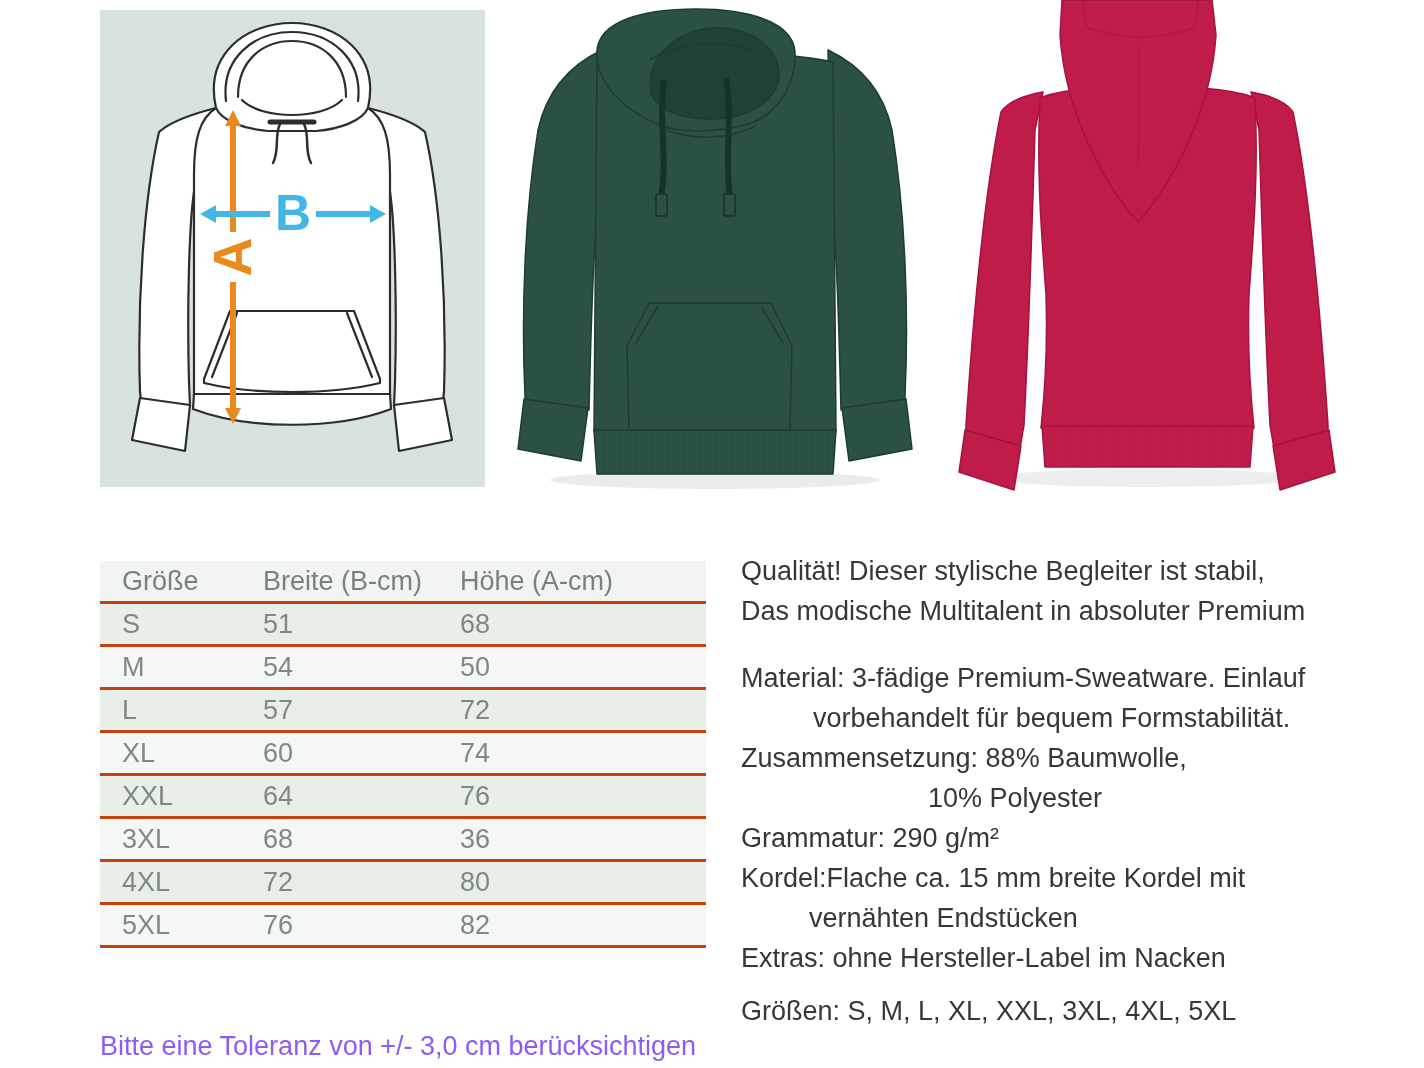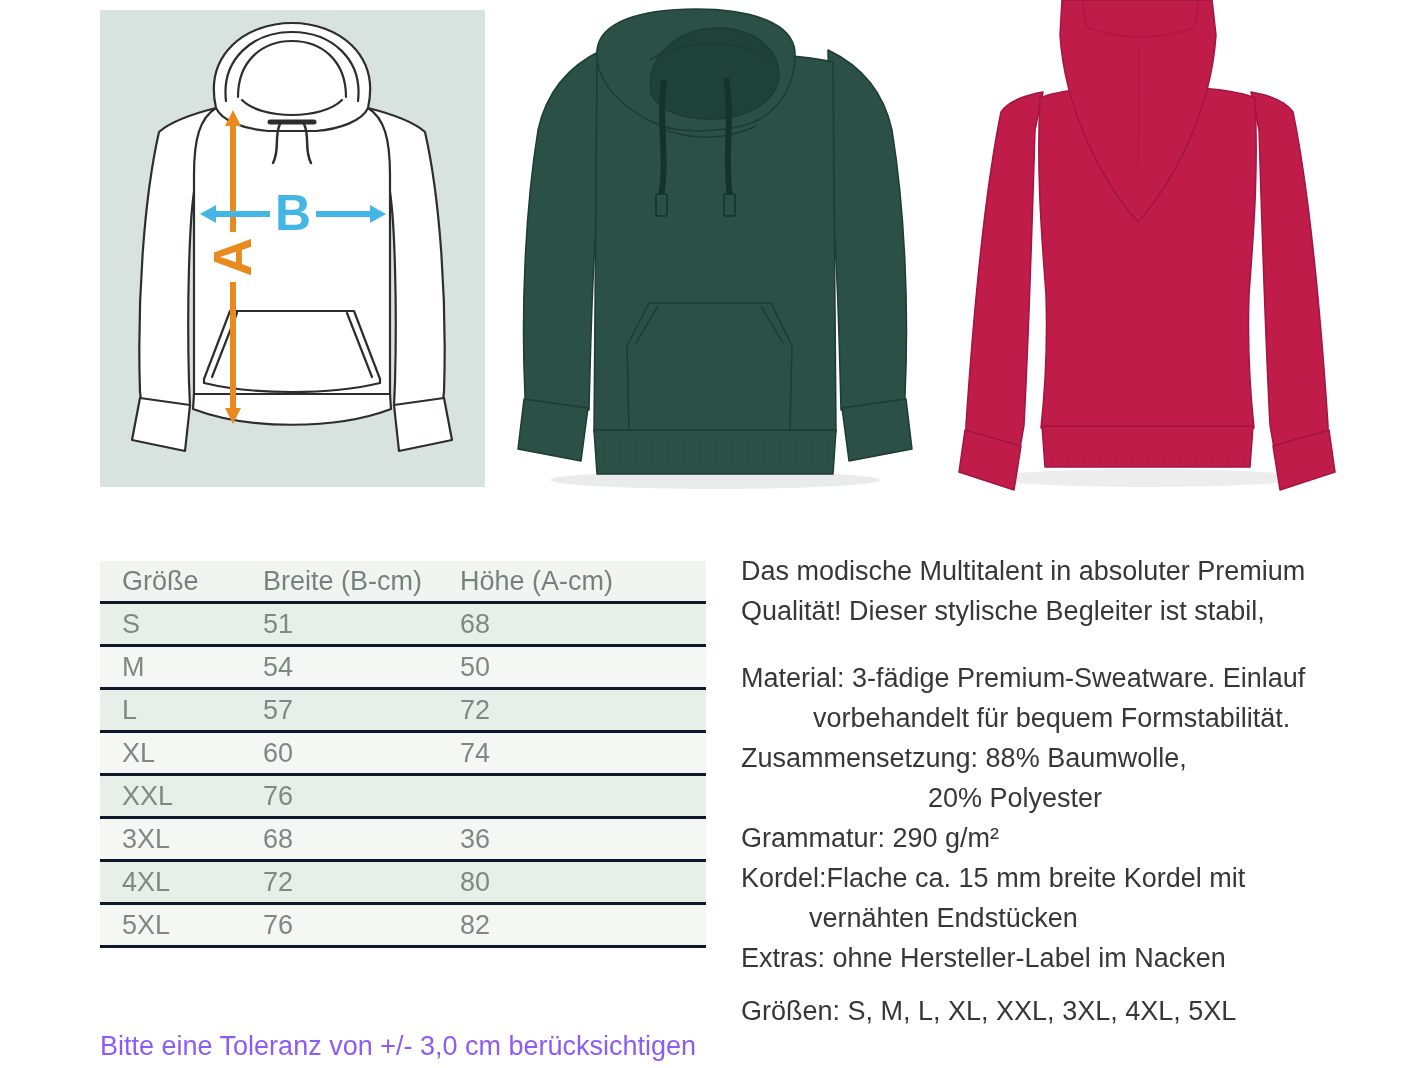--- a/index.html
+++ b/index.html
@@ -10,21 +10,21 @@
   
   .diagram-panel { position:absolute; left:100px; top:10px; width:385px; height:477px; }
   .photo-front   { position:absolute; left:500px; top:0;    width:435px; height:500px; }
   .photo-back    { position:absolute; left:935px; top:0;    width:425px; height:495px; }
   .diagram-panel svg, .photo-front svg, .photo-back svg { display:block; width:100%; height:100%; }
 
   
   .size-table { position:absolute; left:100px; top:561px; width:606px; }
   .trow {
     display:grid; grid-template-columns:141px 197px 1fr;
-    height:40px; align-items:center; border-bottom:3px solid #0f172a;
+    height:40px; align-items:center; border-bottom:3px solid #c2410c;
   }
   .trow .cell { padding-left:22px; font-size:27px; color:#7e8985; }
   .thead { background:#f1f4f1; }
   .thead .cell { color:#76827f; }
   .r-odd  { background:#e8efe9; }
   .r-even { background:#f4f7f4; }
 
   
   .description {
     position:absolute; left:741px; top:551px; width:683px;
@@ -161,20 +161,21 @@
       <div class="cell">57</div>
       <div class="cell">72</div>
     </div>
     <div class="trow r-even">
       <div class="cell">XL</div>
       <div class="cell">60</div>
       <div class="cell">74</div>
     </div>
     <div class="trow r-odd">
       <div class="cell">XXL</div>
+      <div class="cell">64</div>
       <div class="cell">76</div>
     </div>
     <div class="trow r-even">
       <div class="cell">3XL</div>
       <div class="cell">68</div>
       <div class="cell">36</div>
     </div>
     <div class="trow r-odd">
       <div class="cell">4XL</div>
       <div class="cell">72</div>
@@ -182,28 +183,28 @@
     </div>
     <div class="trow r-even">
       <div class="cell">5XL</div>
       <div class="cell">76</div>
       <div class="cell">82</div>
     </div>
   </div>
 
   <div class="description">
     <div class="p1">
+      <div class="ln">Qualität! Dieser stylische Begleiter ist stabil,</div>
       <div class="ln">Das modische Multitalent in absoluter Premium</div>
-      <div class="ln">Qualität! Dieser stylische Begleiter ist stabil,</div>
     </div>
     <div class="p2">
       <div class="ln">Material: 3-fädige Premium-Sweatware. Einlauf</div>
       <div class="ln ind-a">vorbehandelt für bequem Formstabilität.</div>
       <div class="ln">Zusammensetzung: 88% Baumwolle,</div>
-      <div class="ln ind-b">20% Polyester</div>
+      <div class="ln ind-b">10% Polyester</div>
       <div class="ln">Grammatur: 290 g/m²</div>
       <div class="ln">Kordel:Flache ca. 15 mm breite Kordel mit</div>
       <div class="ln ind-c">vernähten Endstücken</div>
       <div class="ln">Extras: ohne Hersteller-Label im Nacken</div>
     </div>
     <div class="p3">
       <div class="ln">Größen: S, M, L, XL, XXL, 3XL, 4XL, 5XL</div>
     </div>
   </div>
 

